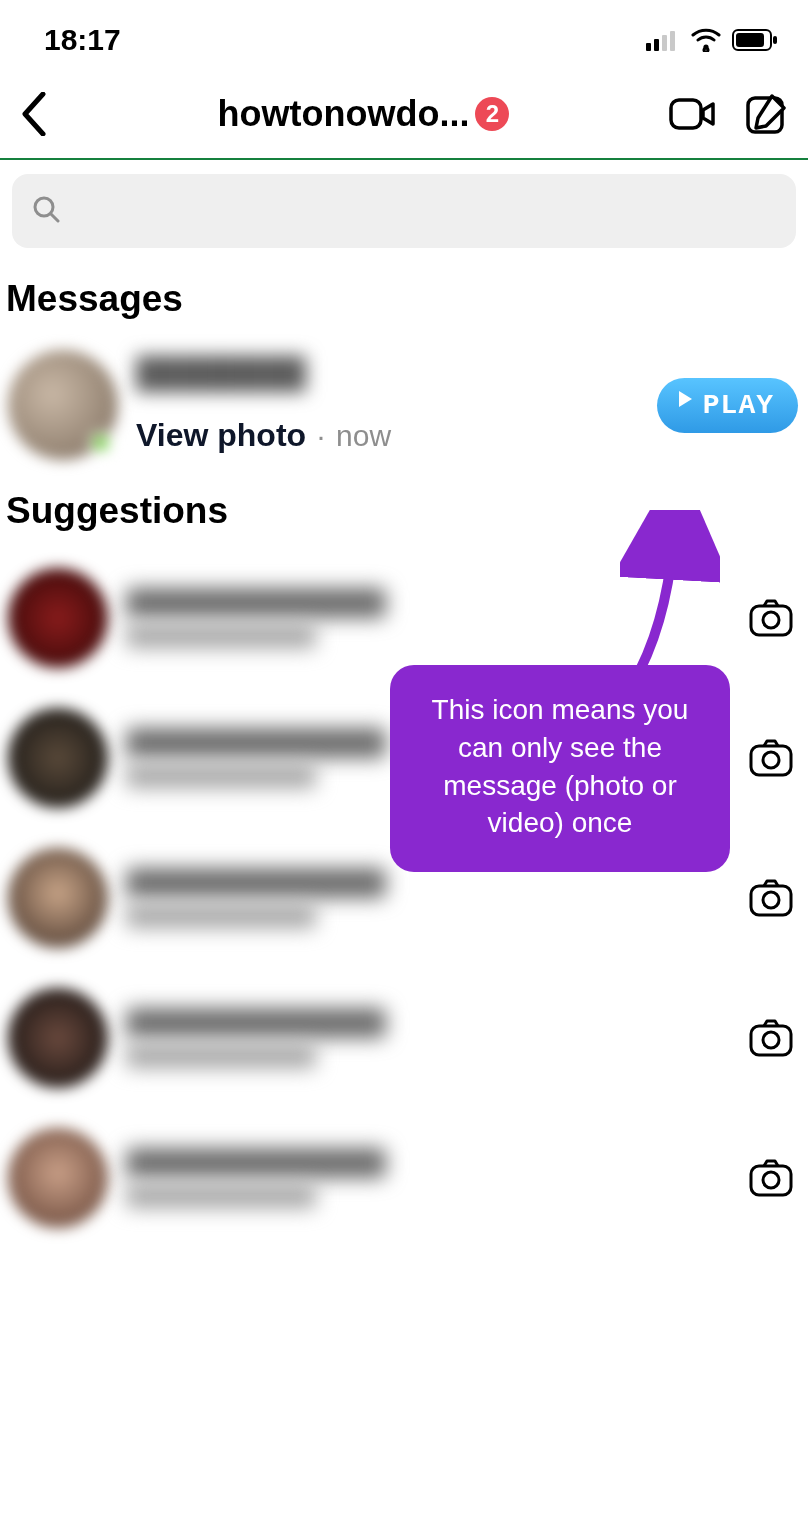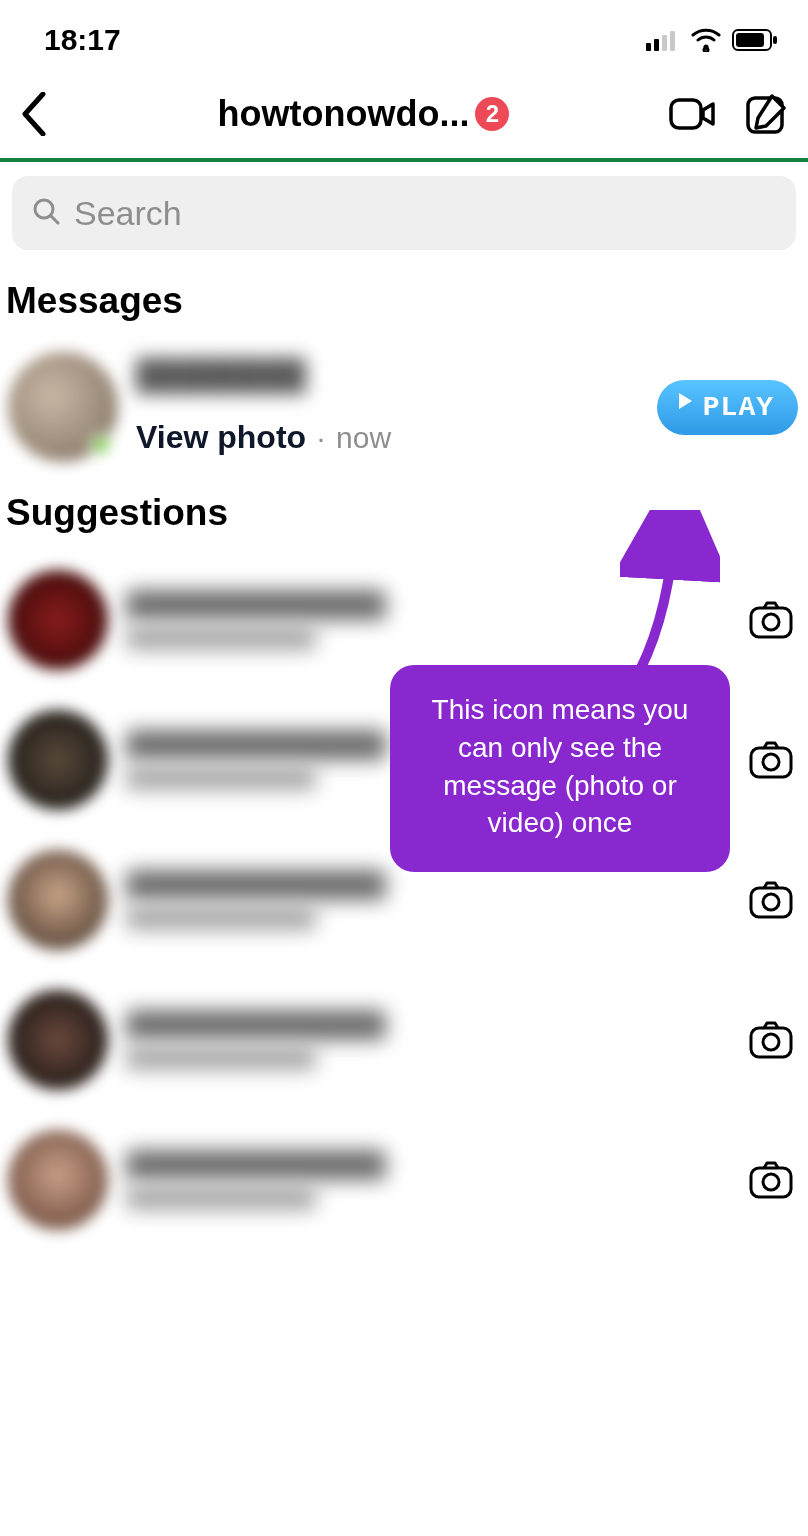--- a/index.html
+++ b/index.html
@@ -37,21 +37,21 @@
     align-items:center;
     gap:10px;
   }
   .status-right svg{display:block}
 
   
   .header{
     display:flex;
     align-items:center;
     padding: 20px 18px 20px 16px;
-    border-bottom:4px solid #15803d;
+    border-bottom:2px solid #15803d;
     gap:25px;
   }
   .header-title-wrap{
     flex:1;
     display:flex;
     justify-content:center;
     align-items:center;
     gap:6px;
   }
   .header-title{
@@ -293,21 +293,20 @@
 </div>
 
 <div class="search-wrap">
   <div class="search">
     <span>
       <svg width="28" height="28" viewBox="0 0 28 28">
           <circle cx="12" cy="12" r="9" fill="none" stroke="#8e8e8e" stroke-width="3"></circle>
           <line x1="19" y1="19" x2="26" y2="26" stroke="#8e8e8e" stroke-width="3" stroke-linecap="round"></line>
         </svg>
     </span>
-    <input type="text" placeholder="Search" style="">
   </div>
 </div>
 
 <div class="section-title">Messages</div>
 
 <div class="msg-row">
   <div class="avatar av-a">
     <span class="online-dot"></span>
   </div>
   <div class="msg-body">

